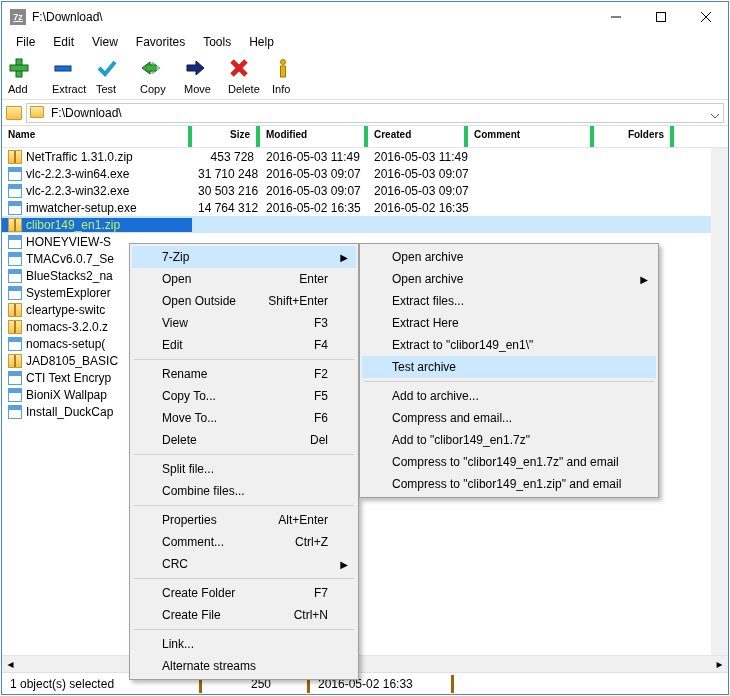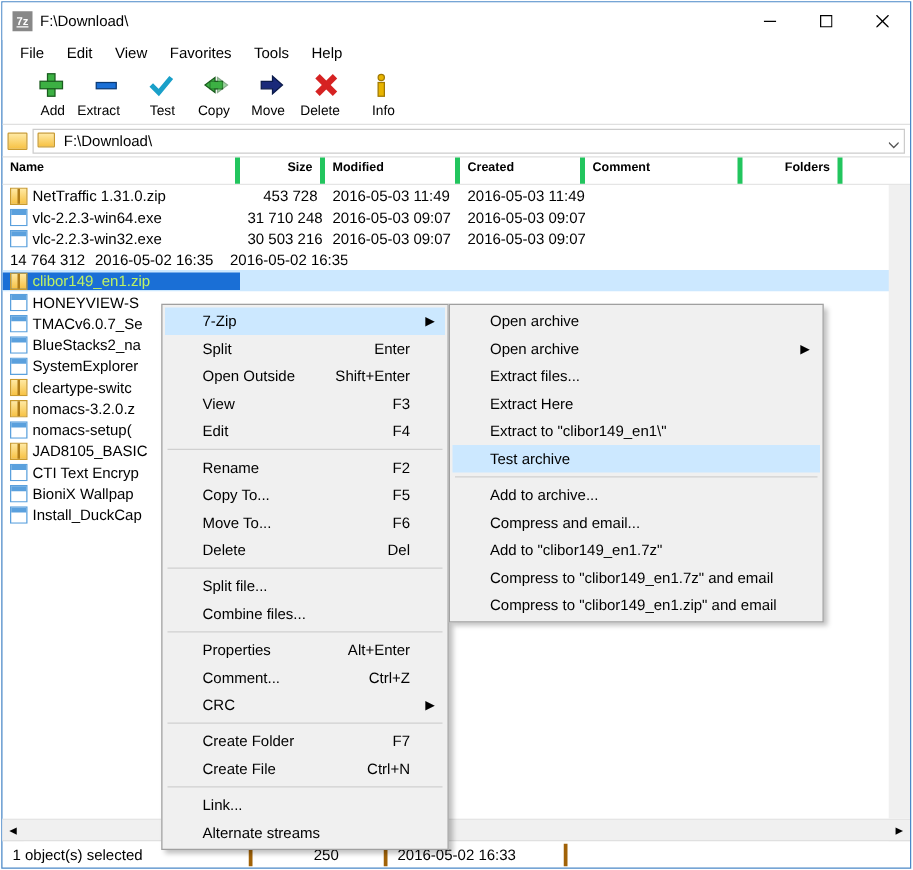--- a/index.html
+++ b/index.html
@@ -11,21 +11,21 @@
 .titlebar .app-icon { width: 16px; height: 16px; margin-right: 6px; display:flex; align-items:center; justify-content:center; font-size:9px; background:#888; color:#fff; font-weight:bold;text-decoration:underline; }
 .titlebar .title { flex: 1; font-size: 12px; }
 .winbtns { display: flex; height: 100%; }
 .winbtn { width: 45px; display: flex; align-items: center; justify-content: center; }
 .winbtn svg { width: 10px; height: 10px; }
 
 .menubar { height: 20px; display: flex; align-items: center; padding-left: 6px; gap: 2px; }
 .menubar span { padding: 2px 8px; }
 
 .toolbar { height: 48px; display: flex; align-items: center; padding-left: 6px; gap: 0; border-bottom: 1px solid #e0e0e0; }
-.tbtn { display: flex; flex-direction: column; align-items: flex-end; justify-content: center; width: 44px; height: 44px; gap: 4px; }
+.tbtn { display: flex; flex-direction: column; align-items: flex-start; justify-content: center; width: 44px; height: 44px; gap: 4px; }
 .tbtn .ticon { width: 22px; height: 22px; display:flex; align-items:center; justify-content:center; }
 .tbtn .tlabel { font-size: 11px; }
 
 .addressbar { height: 26px; display: flex; align-items: center; padding: 2px 4px; gap: 4px; border-bottom: 1px solid #e0e0e0; }
 .addressbar .folder-icon { width: 16px; height: 14px; background: linear-gradient(#ffe9a3,#f7c244); border:1px solid #c99a2e; border-radius:1px; }
 .addressbar .path { flex: 1; height: 20px; border: 1px solid #ccc; padding-left: 24px; display:flex; align-items:center; font-size:12px; position:relative; }
 .addressbar .path .inner-folder { position:absolute; left:3px; top:2px; width:14px; height:12px; background: linear-gradient(#ffe9a3,#f7c244); border:1px solid #c99a2e; border-radius:1px; }
 .addressbar .path .chev { position:absolute; right:4px; top:5px; }
 
 .listheader { height: 22px; display: flex; border-bottom: 1px solid #e5e5e5; }
@@ -217,20 +217,24 @@
       <div class="row">
         <div class="cell cell-name">
           <span class="file-icon fi-exe"></span>
           <span>vlc-2.2.3-win32.exe</span>
         </div>
         <div class="cell cell-size">30 503 216</div>
         <div class="cell cell-mod">2016-05-03 09:07</div>
         <div class="cell cell-created">2016-05-03 09:07</div>
       </div>
       <div class="row">
+        <div class="cell cell-name">
+          <span class="file-icon fi-exe"></span>
+          <span>imwatcher-setup.exe</span>
+        </div>
         <div class="cell cell-size">14 764 312</div>
         <div class="cell cell-mod">2016-05-02 16:35</div>
         <div class="cell cell-created">2016-05-02 16:35</div>
       </div>
       <div class="row selected">
         <div class="cell cell-name">
           <span class="file-icon fi-zip"></span>
           <span>clibor149_en1.zip</span>
         </div>
         <div class="cell cell-size"></div>
@@ -351,21 +355,21 @@
   </div>
 
 </div>
 
 <div class="ctxmenu" id="menu1">
     <div class="mi highlight">
       <span>7-Zip</span>
       <span class="subarrow">▶</span>
     </div>
     <div class="mi">
-      <span>Split</span>
+      <span>Open</span>
       <span class="shortcut">Enter</span>
     </div>
     <div class="mi">
       <span>Open Outside</span>
       <span class="shortcut">Shift+Enter</span>
     </div>
     <div class="mi">
       <span>View</span>
       <span class="shortcut">F3</span>
     </div>

